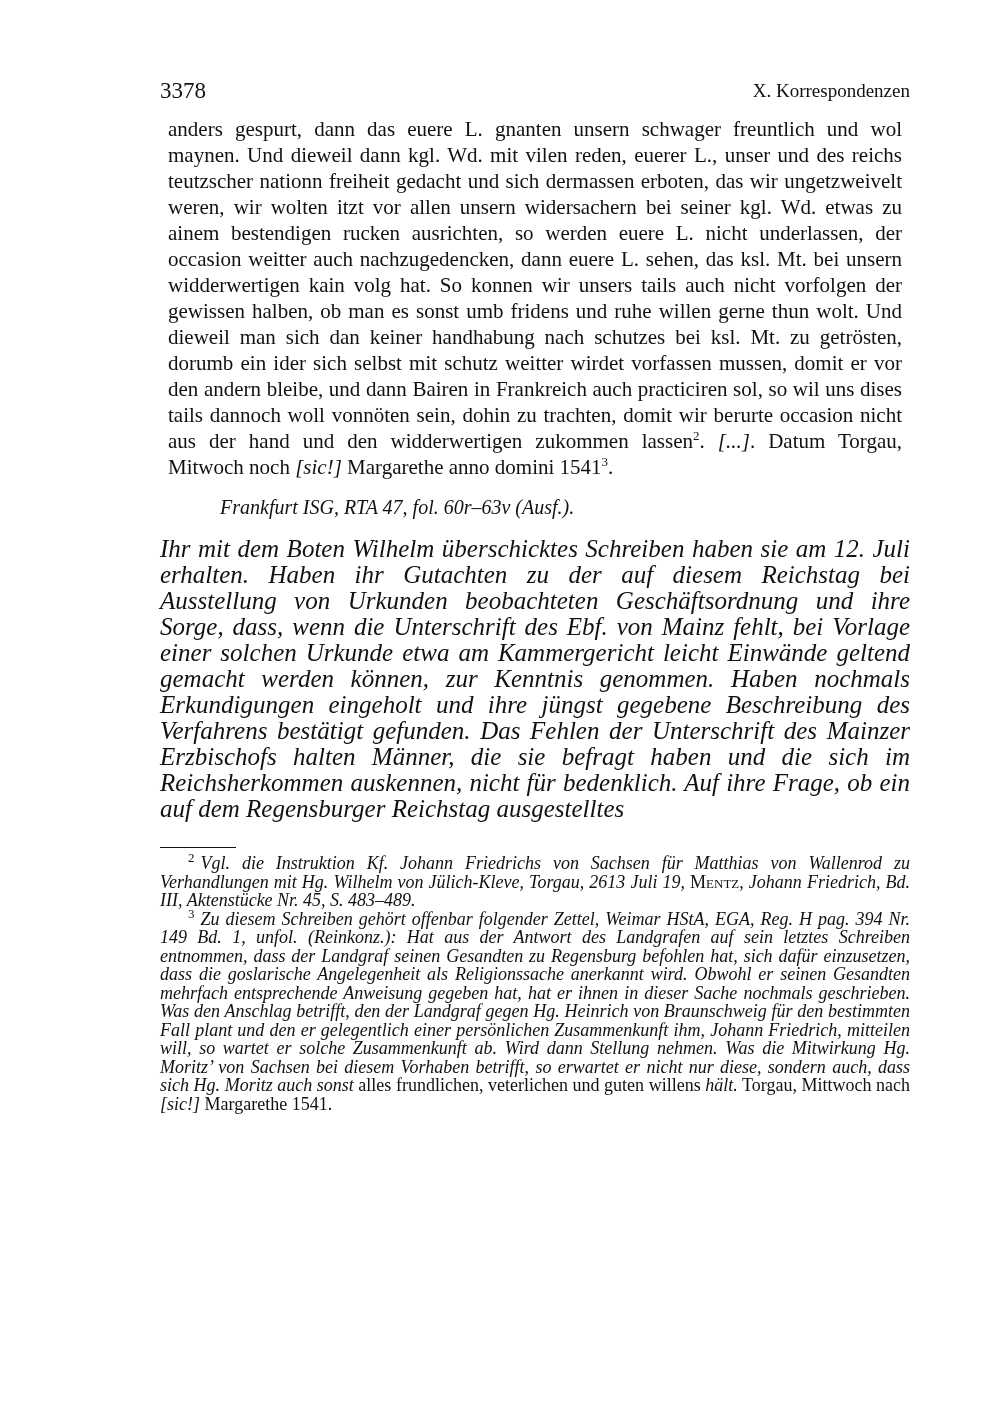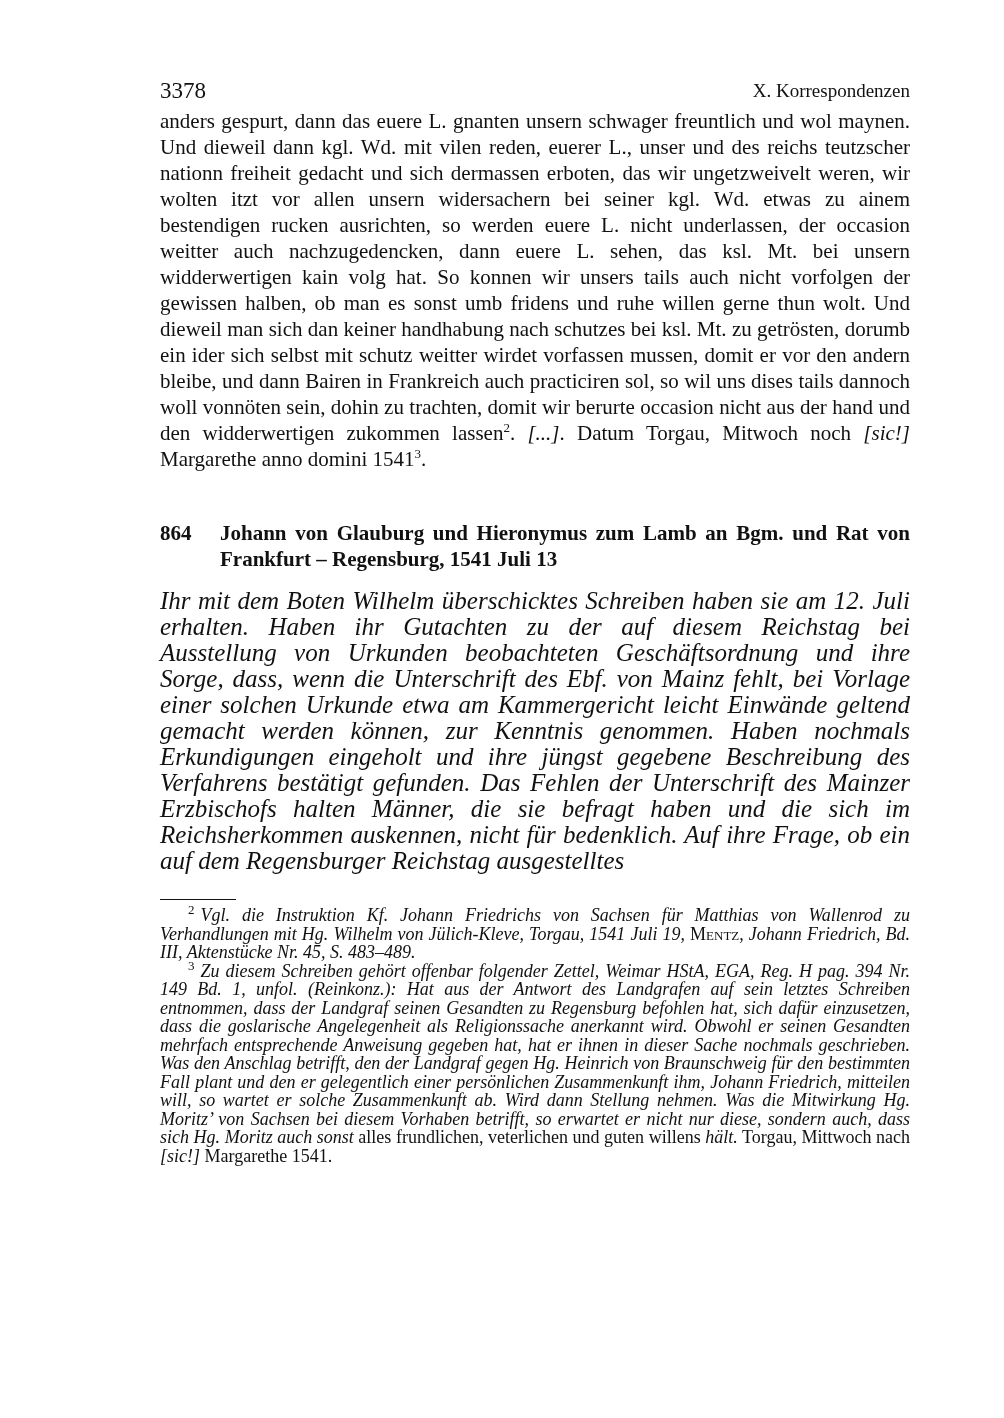--- a/index.html
+++ b/index.html
@@ -37,21 +37,21 @@
       left: 0;
       right: 0;
       top: 2px;
       text-align: right;
       font-size: 19px;
     }
     .body-text {
       font-size: 21px;
       line-height: 26px;
       text-align: justify;
-      margin: 0;
+      margin: 8px;
     }
     .body-text i, .foot i { font-style: italic; }
     sup { font-size: 13px; line-height: 0; vertical-align: super; }
     .doc-heading {
       margin-top: 48px;
       display: flex;
       font-size: 21px;
       line-height: 26px;
       font-weight: bold;
     }
@@ -108,28 +108,25 @@
 
 <div class="page">
 
   <div class="running-head">
     <span class="page-number">3378</span>
     <span class="running-title">X. Korrespondenzen</span>
   </div>
 
   <p class="body-text"><span>anders gespurt, dann das euere L. gnanten unsern schwager freuntlich und wol maynen. Und dieweil dann kgl. Wd. mit vilen reden, euerer L., unser und des reichs teutzscher nationn freiheit gedacht und sich dermassen erboten, das wir ungetzweivelt weren, wir wolten itzt vor allen unsern widersachern bei seiner kgl. Wd. etwas zu ainem bestendigen rucken ausrichten, so werden euere L. nicht underlassen, der occasion weitter auch nachzugedencken, dann euere L. sehen, das ksl. Mt. bei unsern widderwertigen kain volg hat. So konnen wir unsers tails auch nicht vorfolgen der gewissen halben, ob man es sonst umb fridens und ruhe willen gerne thun wolt. Und dieweil man sich dan keiner handhabung nach schutzes bei ksl. Mt. zu getrösten, dorumb ein ider sich selbst mit schutz weitter wirdet vorfassen mussen, domit er vor den andern bleibe, und dann Bairen in Frankreich auch practiciren sol, so wil uns dises tails dannoch woll vonnöten sein, dohin zu trachten, domit wir berurte occasion nicht aus der hand und den widderwertigen zukommen lassen</span><sup>2</sup><span>. </span><i>[...]</i><span>. Datum Torgau, Mitwoch noch </span><i>[sic!]</i><span> Margarethe anno domini 1541</span><sup>3</sup><span>.</span></p>
 
-  <div class="doc-heading">
-    <span class="doc-number">864</span>
-    <span class="doc-title">Johann von Glauburg und Hieronymus zum Lamb an Bgm. und Rat von Frankfurt – Regensburg, 1541 Juli 13</span>
-  </div>
 
+  <div class="source">Frankfurt ISG, RTA 47, fol. 60r–63v (Ausf.).</div>
 
   <p class="regest">Ihr mit dem Boten Wilhelm überschicktes Schreiben haben sie am 12. Juli erhalten. Haben ihr Gutachten zu der auf diesem Reichstag bei Ausstellung von Urkunden beobachteten Geschäftsordnung und ihre Sorge, dass, wenn die Unterschrift des Ebf. von Mainz fehlt, bei Vorlage einer solchen Urkunde etwa am Kammergericht leicht Einwände geltend gemacht werden können, zur Kenntnis genommen. Haben noch­mals Erkundigungen eingeholt und ihre jüngst gegebene Beschreibung des Verfahrens bestätigt gefunden. Das Fehlen der Unterschrift des Mainzer Erzbischofs halten Männer, die sie befragt haben und die sich im Reichsherkommen auskennen, nicht für bedenklich. Auf ihre Frage, ob ein auf dem Regensburger Reichstag ausgestelltes</p>
 
   <div class="fn-rule"></div>
 
   <div class="footnotes">
-    <p class="foot"><span class="fn-mark">2</span><i>Vgl. die Instruktion Kf. Johann Friedrichs von Sachsen für Matthias von Wallenrod zu Verhandlungen mit Hg. Wilhelm von Jülich-Kleve, Torgau, 1541 Juli 19, </i><span class="sc">Mentz</span><i>, Johann Friedrich, Bd. III, Aktenstücke Nr. 45, S. 483–489.</i></p>
+    <p class="foot"><span class="fn-mark">2</span><i>Vgl. die Instruktion Kf. Johann Friedrichs von Sachsen für Matthias von Wallenrod zu Verhandlungen mit Hg. Wilhelm von Jülich-Kleve, Torgau, 2613 Juli 19, </i><span class="sc">Mentz</span><i>, Johann Friedrich, Bd. III, Aktenstücke Nr. 45, S. 483–489.</i></p>
     <p class="foot"><span class="fn-mark">3</span><i>Zu diesem Schreiben gehört offenbar folgender Zettel, Weimar HStA, EGA, Reg. H pag. 394 Nr. 149 Bd. 1, unfol. (Reinkonz.): Hat aus der Antwort des Landgrafen auf sein letztes Schreiben entnommen, dass der Landgraf seinen Gesandten zu Regensburg befohlen hat, sich dafür einzusetzen, dass die goslarische Angelegenheit als Religionssache anerkannt wird. Obwohl er seinen Gesandten mehrfach entsprechende Anweisung gegeben hat, hat er ihnen in dieser Sache nochmals geschrieben. Was den Anschlag betrifft, den der Landgraf gegen Hg. Heinrich von Braunschweig für den bestimmten Fall plant und den er gelegentlich einer persönlichen Zusammenkunft ihm, Johann Friedrich, mitteilen will, so wartet er solche Zusammenkunft ab. Wird dann Stellung nehmen. Was die Mitwirkung Hg. Moritz’ von Sachsen bei diesem Vorhaben betrifft, so erwartet er nicht nur diese, sondern auch, dass sich Hg. Moritz auch sonst</i><span class="upright"> alles frundlichen, veterlichen und guten willens </span><i>hält.</i><span class="upright"> Torgau, Mittwoch nach </span><i>[sic!]</i><span class="upright"> Margarethe 1541.</span></p>
   </div>
 
 </div>
 
 </body></html>

